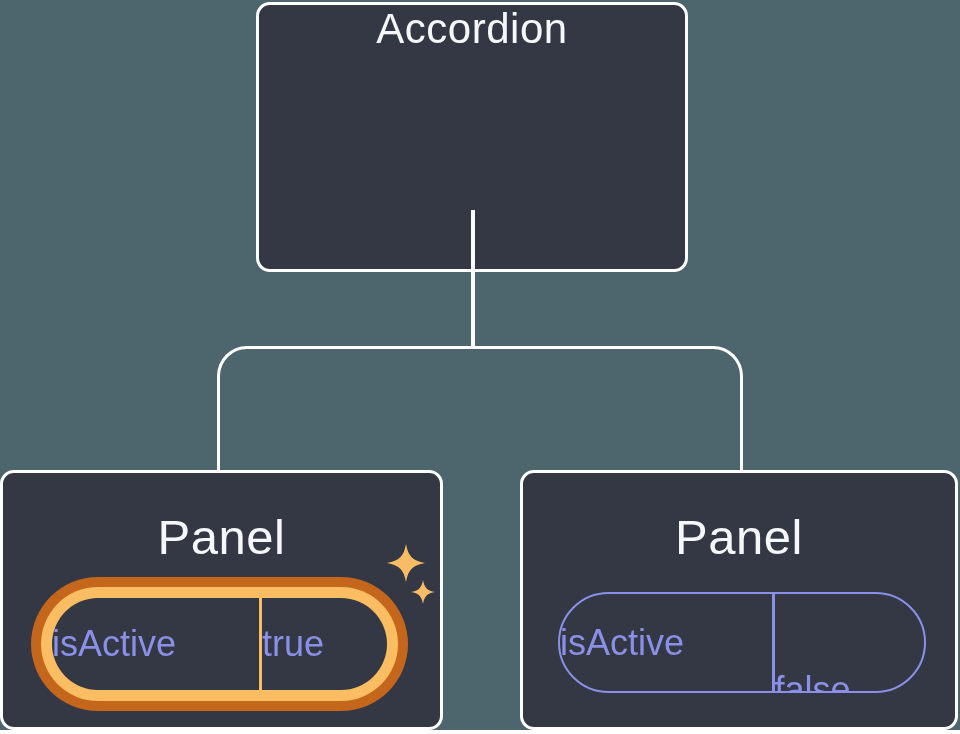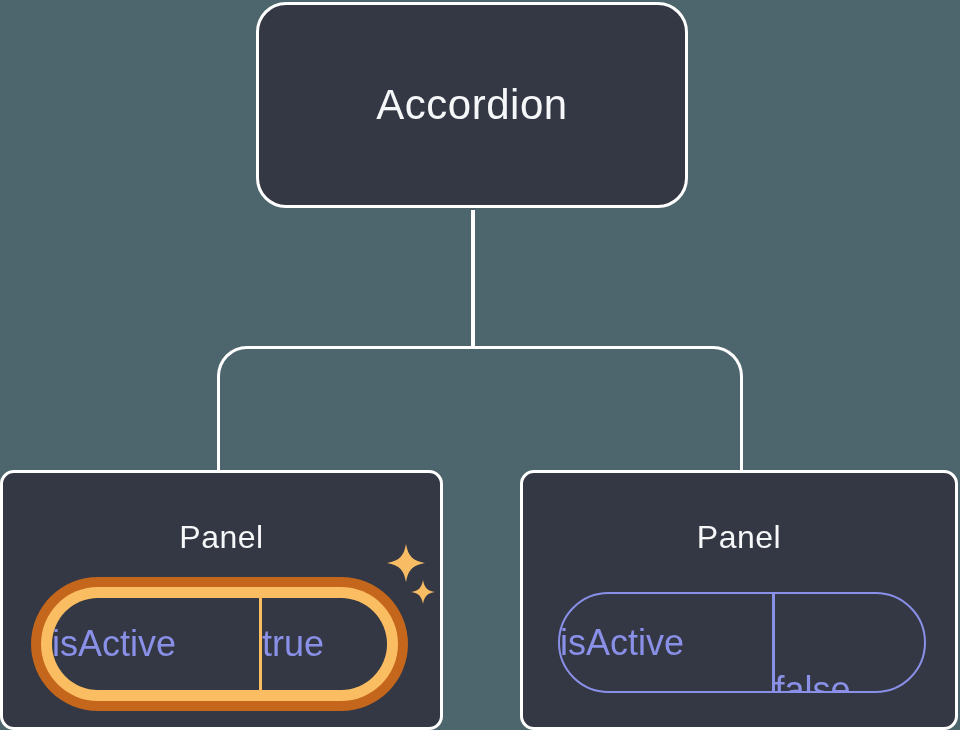--- a/index.html
+++ b/index.html
@@ -25,29 +25,29 @@
 
   
   .node {
     position: absolute;
     background: var(--box);
     border: 3px solid var(--line);
     border-radius: 14px;
     color: var(--text);
   }
   .node-root {
-    left: 256px; top: 2px; width: 432px; height: 206px;
-    display: flex; align-items: center; justify-content: center; border-radius: 30px;
+    left: 256px; top: 2px; width: 432px; height: 270px;
+    display: flex; align-items: flex-start; justify-content: center;
   }
   .node-root .node-label { font-size: 42px; letter-spacing: 0.5px; }
   .node-panel-left  { left: 0px;   top: 470px; width: 443px; height: 260px; }
   .node-panel-right { left: 520px; top: 470px; width: 438px; height: 260px; }
   .panel-title {
     position: absolute; left: 0; top: 40px; width: 100%;
-    text-align: center; font-size: 32px; line-height: 48px;
+    text-align: center; font-size: 49px; line-height: 48px;
     color: var(--text); letter-spacing: 0.5px;
   }
 
   
   .connector-stem {
     position: absolute; left: 471px; top: 210px; width: 4px; height: 139px;
     background: var(--line);
   }
   .connector-branch {
     position: absolute; left: 217px; top: 346px; width: 526px; height: 126px;

